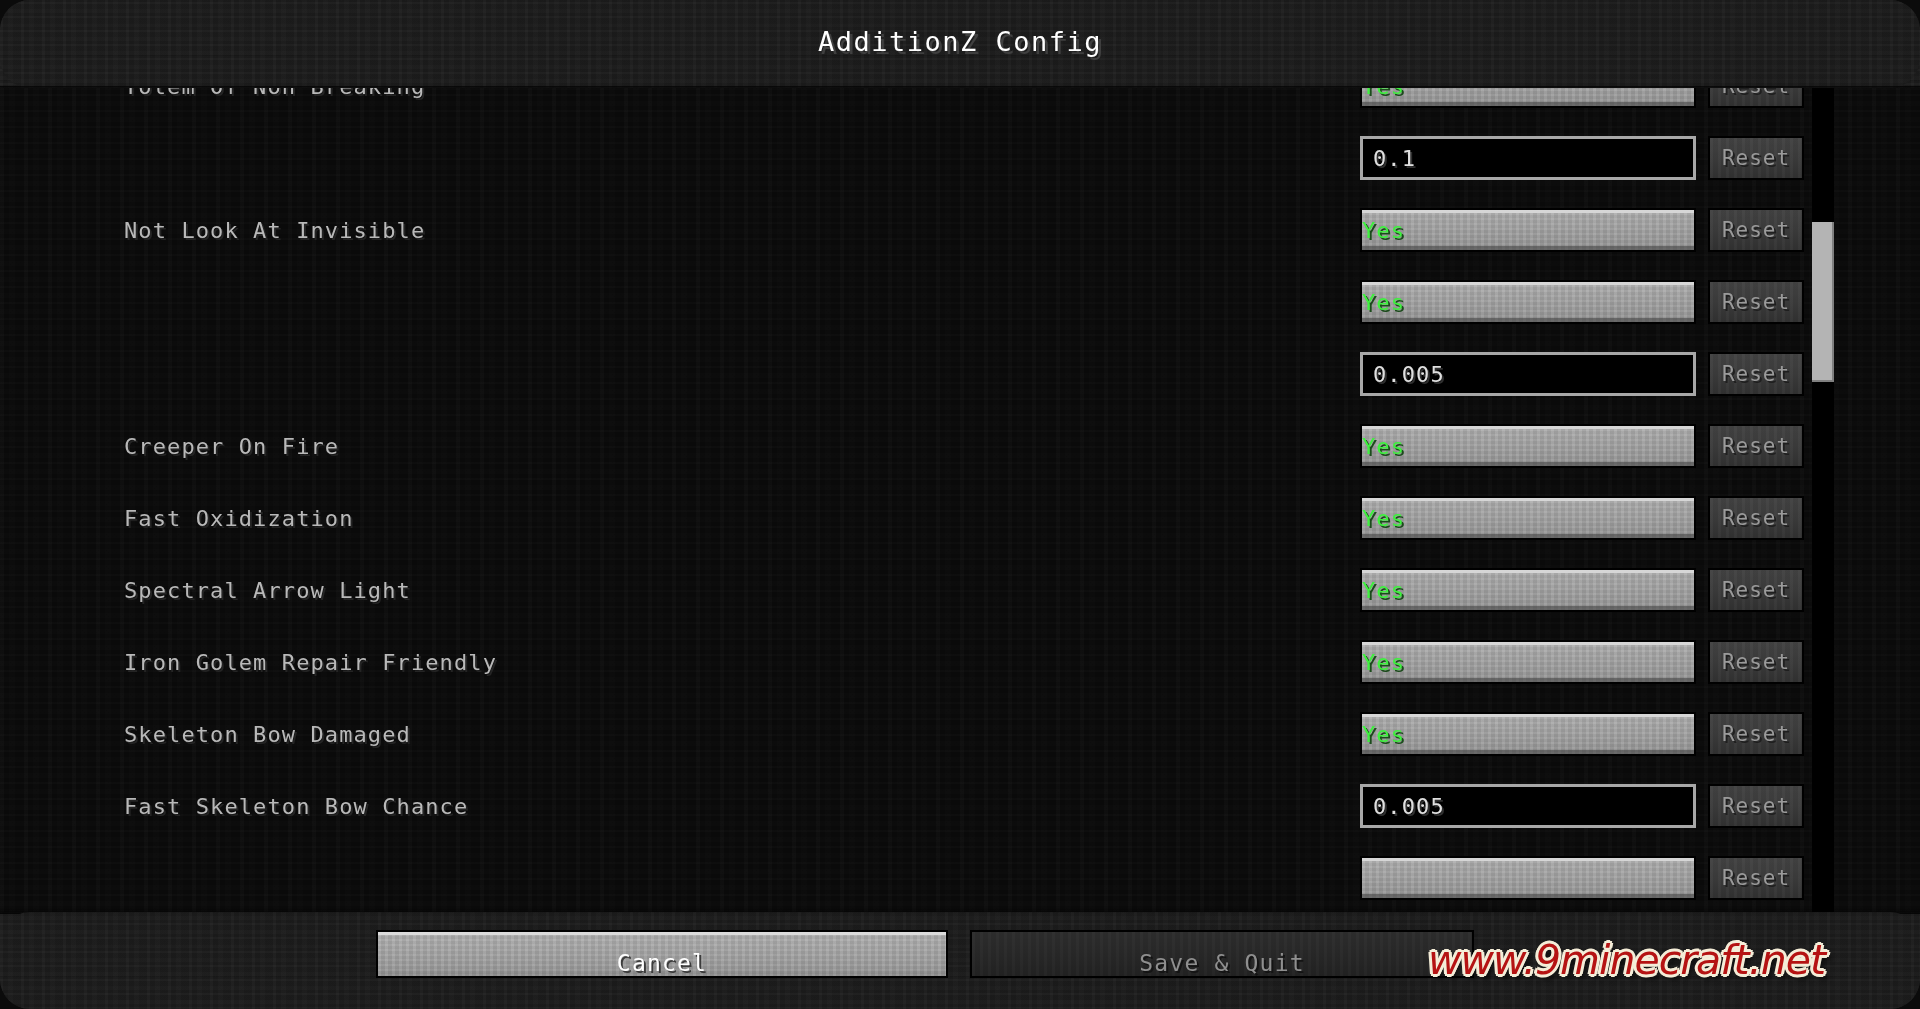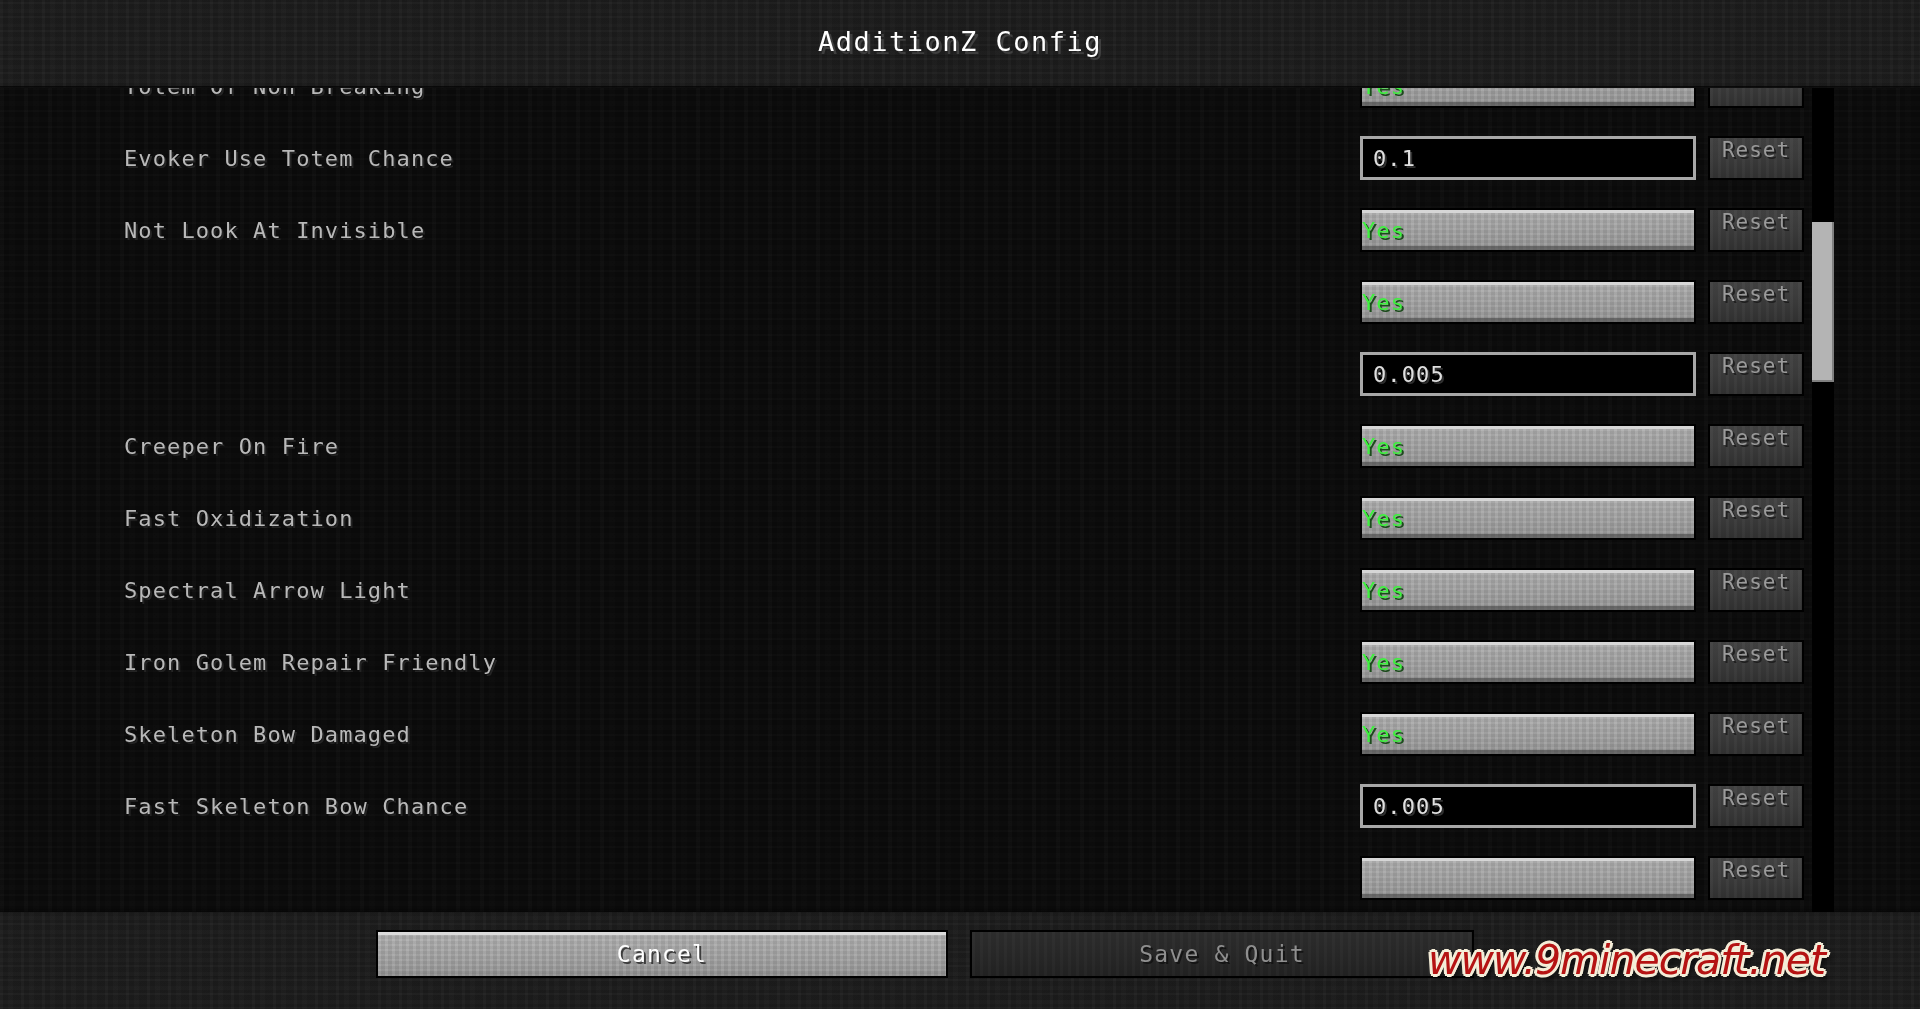--- a/index.html
+++ b/index.html
@@ -23,20 +23,21 @@
         rgba(255,255,255,0.012) 5px, rgba(255,255,255,0.012) 9px,
         rgba(0,0,0,0.020) 9px, rgba(0,0,0,0.020) 14px),
       repeating-linear-gradient(90deg,
         rgba(255,255,255,0.025) 0px, rgba(255,255,255,0.025) 3px,
         rgba(0,0,0,0.035) 3px, rgba(0,0,0,0.035) 8px,
         rgba(255,255,255,0.010) 8px, rgba(255,255,255,0.010) 13px,
         rgba(0,0,0,0.025) 13px, rgba(0,0,0,0.025) 21px),
       repeating-linear-gradient(0deg,
         rgba(0,0,0,0.10) 0px, rgba(0,0,0,0.10) 1px,
         rgba(255,255,255,0.00) 1px, rgba(255,255,255,0.00) 32px);
+    border-radius: 30px;
   }
 
   #screen {
     position: relative;
     width: 1920px;
     height: 1009px;
     overflow: hidden;
   }
 
   
@@ -186,21 +187,21 @@
     width: 96px;
     height: 44px;
     border: 2px solid #000000;
     background-color: #3a3a3a;
     background-image:
       repeating-linear-gradient(90deg,
         rgba(255,255,255,0.025) 0px, rgba(255,255,255,0.025) 3px,
         rgba(0,0,0,0.04) 3px, rgba(0,0,0,0.04) 8px),
       linear-gradient(180deg, #434343 0%, #3a3a3a 60%, #323232 100%);
     display: flex;
-    align-items: flex-start;
+    align-items: center;
     justify-content: center;
     cursor: default;
   }
   .reset-text {
     font-size: 21px;
     letter-spacing: 1px;
     color: #9a9a9a;
     text-shadow: 2px 2px 0 #1f1f1f;
     white-space: nowrap;
   }
@@ -236,21 +237,21 @@
     left: 0; top: 912px;
     width: 1920px; height: 97px;
   }
 
   .footer-btn {
     position: absolute;
     top: 930px;
     height: 48px;
     border: 2px solid #000000;
     display: flex;
-    align-items: center;
+    align-items: flex-end;
     justify-content: center;
   }
   #cancel-button {
     left: 376px;
     width: 572px;
     background-color: #a0a0a0;
     background-image:
       repeating-linear-gradient(90deg,
         rgba(255,255,255,0.05) 0px, rgba(255,255,255,0.05) 3px,
         rgba(0,0,0,0.05) 3px, rgba(0,0,0,0.05) 7px),
@@ -329,21 +330,20 @@
           <div class="widget">
             <div class="mc-button">
               <span class="btn-text">Yes</span>
             </div>
           </div>
           <div class="reset-btn">
             <span class="reset-text">Reset</span>
           </div>
         </div>
         <div class="row">
-          <div class="row-label">Evoker Use Totem Chance</div>
           <div class="widget">
             <div class="mc-field">
               <span class="field-text">0.1</span>
             </div>
           </div>
           <div class="reset-btn">
             <span class="reset-text">Reset</span>
           </div>
         </div>
         <div class="row">

